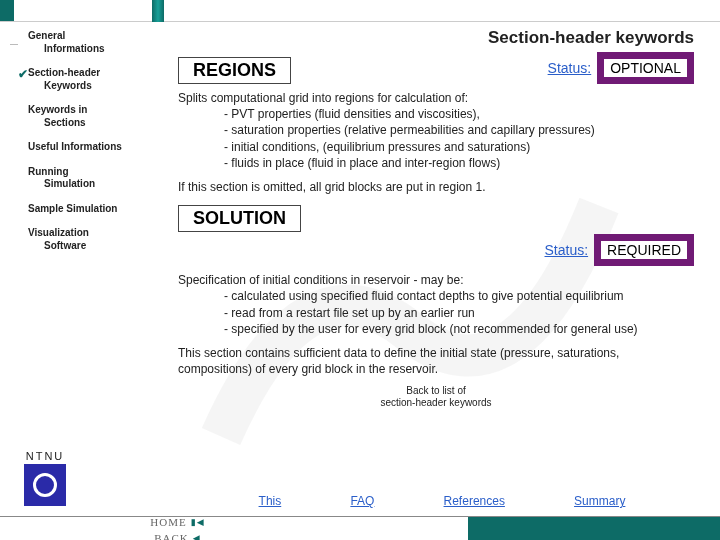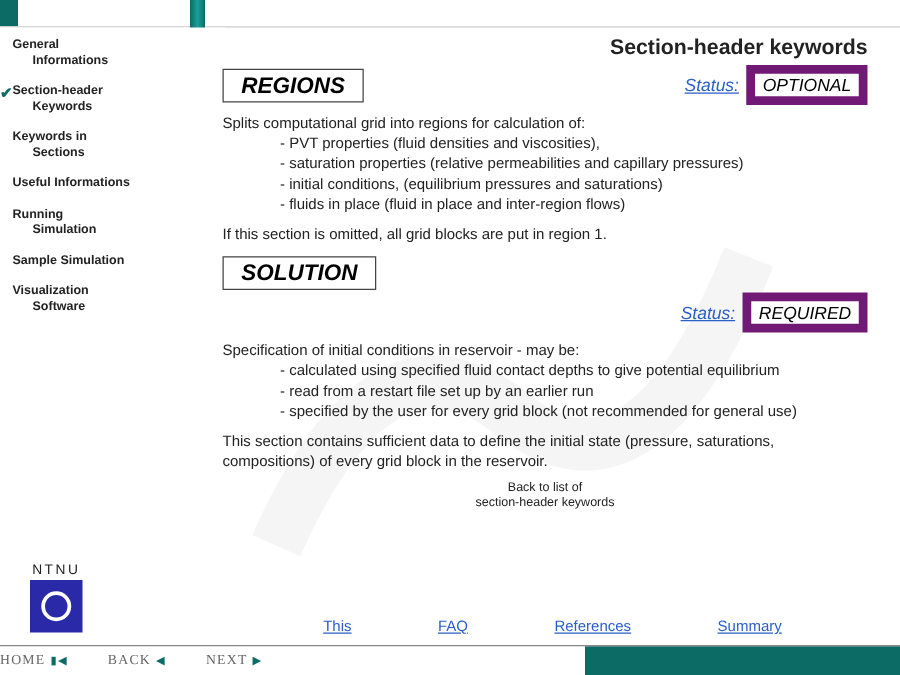--- a/index.html
+++ b/index.html
@@ -11,21 +11,21 @@
       overflow: hidden;
       position: relative;
     }
     .topbar {
       height: 22px;
       background: linear-gradient(to right, #0d6b66 0%, #0d6b66 2%, #fff 2%, #fff 100%);
       border-bottom: 1px solid #ccc;
     }
     .sidebar {
       position: absolute;
-      left: 0;
+      left: 18px;
       top: 22px;
       width: 180px;
       height: 478px;
       background: #fff;
       padding: 8px 6px 6px 10px;
     }
     .sidebar-item {
       font-size: 10px;
       font-weight: bold;
       color: #222;
@@ -59,23 +59,22 @@
     }
     .page-title {
       text-align: right;
       font-weight: bold;
       font-size: 17px;
       color: #222;
       margin-bottom: 4px;
     }
     .block-header {
       display: flex;
-      align-items: center;
+      align-items: flex-end;
       margin: 2px 0 4px 0;
-      font-style: italic;
     }
     .block-title {
       border: 1px solid #444;
       padding: 2px 14px;
       font-weight: bold;
       font-size: 18px;
       background: #fff;
     }
     .status-wrap {
       margin-left: auto;
@@ -136,26 +135,27 @@
       border-top: 1px solid #888;
     }
     .nav-controls {
       position: absolute;
       bottom: 0;
       left: 0;
       width: 340px;
       height: 24px;
       display: flex;
       align-items: center;
-      gap: 32px;
-      padding-left: 0;
+      gap: 4px;
+      padding-left: 15px;
       font-size: 11px;
       color: #666;
       font-family: Georgia, serif;
       letter-spacing: 1px;
+      flex-direction: column;
     }
     .nav-controls span { cursor: pointer; display: flex; align-items: center; gap: 4px; }
     .tri { font-size: 9px; color: #0d6b66; }
     .ntnu {
       position: absolute;
       left: 10px;
       bottom: 34px;
       width: 70px;
       text-align: center;
     }

